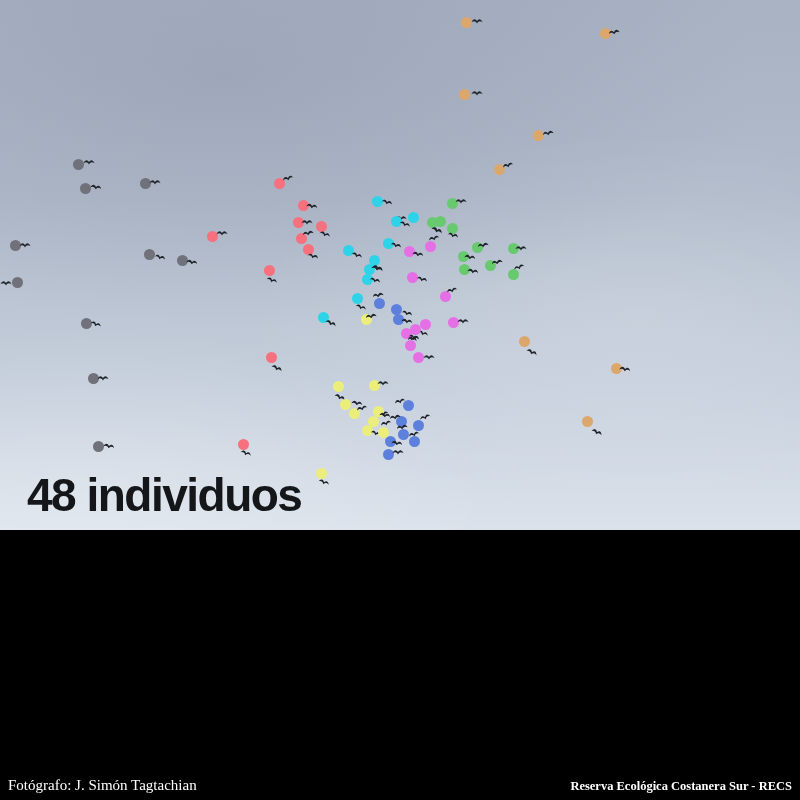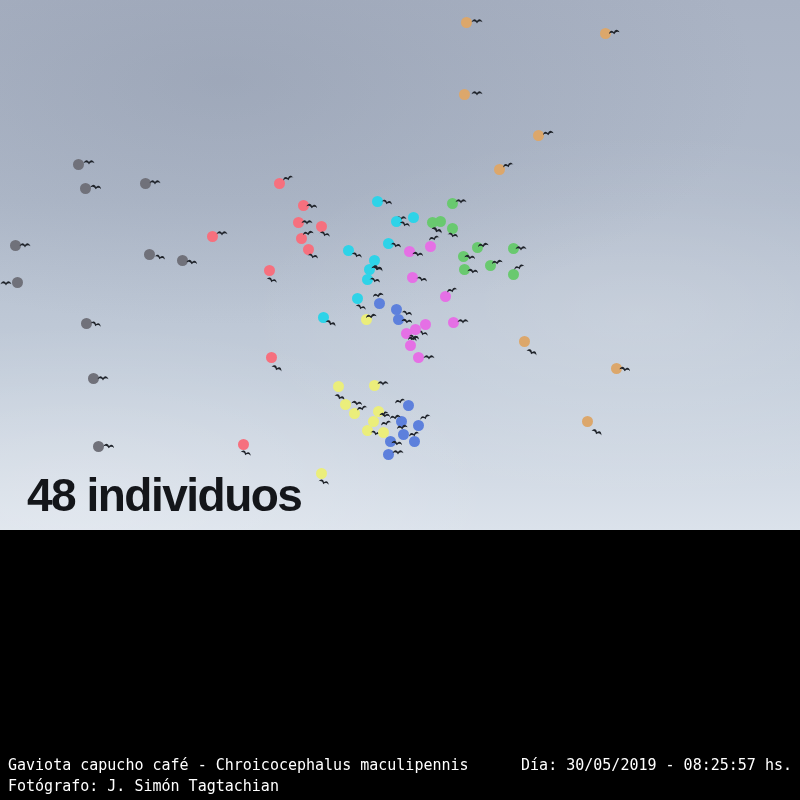--- a/index.html
+++ b/index.html
@@ -25,21 +25,21 @@
     font-weight:700;font-size:46px;letter-spacing:-1.5px;color:#14161a;
     white-space:nowrap;
   }
   .footer{position:absolute;left:0;top:530px;width:800px;height:270px;background:#000;}
   .footer-row{
     position:absolute;left:8px;right:8px;
     display:flex;justify-content:space-between;align-items:baseline;
     color:#ffffff;white-space:nowrap;
   }
   .row1{top:226px;font-size:15px;}
-  .row2{top:247px;font-size:15px;}
+  .row2{top:247px;font-size:15px;font-family:Liberation Serif, serif;}
   .loc{font-weight:700;font-size:12.5px;letter-spacing:0;}
 </style>
 </head>
 <body>
 
 <div class="photo">
   <div class="marker-layer" id="marker-layer">
       <div class="dot" style="left: 72.5px; top: 158.5px; background: rgb(112, 113, 122);"></div>
       <svg class="bird" viewBox="0 0 12 8" style="left: 83px; top: 158px; transform: rotate(0deg);">
         <path d="M0.5,5.2 C2.5,1.2 4.5,1.8 6,4.2 C7.5,1.8 9.5,1.2 11.5,5.2 C9.3,3.6 7.2,4.0 6,6.4 C4.8,4.0 2.7,3.6 0.5,5.2 Z" fill="#1f232a"></path>
@@ -350,20 +350,17 @@
       </svg>
       <div class="dot" style="left: 581.5px; top: 415.5px; background: rgb(220, 167, 107);"></div>
       <svg class="bird" viewBox="0 0 12 8" style="left: 591px; top: 428px; transform: rotate(25deg);">
         <path d="M0.5,5.2 C2.5,1.2 4.5,1.8 6,4.2 C7.5,1.8 9.5,1.2 11.5,5.2 C9.3,3.6 7.2,4.0 6,6.4 C4.8,4.0 2.7,3.6 0.5,5.2 Z" fill="#1f232a"></path>
       </svg>
     </div>
   <div class="count">48 individuos</div>
 </div>
 
 <div class="footer">
-  <div class="footer-row row1">
-    <span>Gaviota capucho café - Chroicocephalus maculipennis</span>
-    <span>Día: 30/05/2019 - 08:25:57 hs.</span>
-  </div>
   <div class="footer-row row2">
     <span>Fotógrafo: J. Simón Tagtachian</span>
+    <span class="loc">Reserva Ecológica Costanera Sur - RECS</span>
   </div>
 </div>
 
 </body></html>

